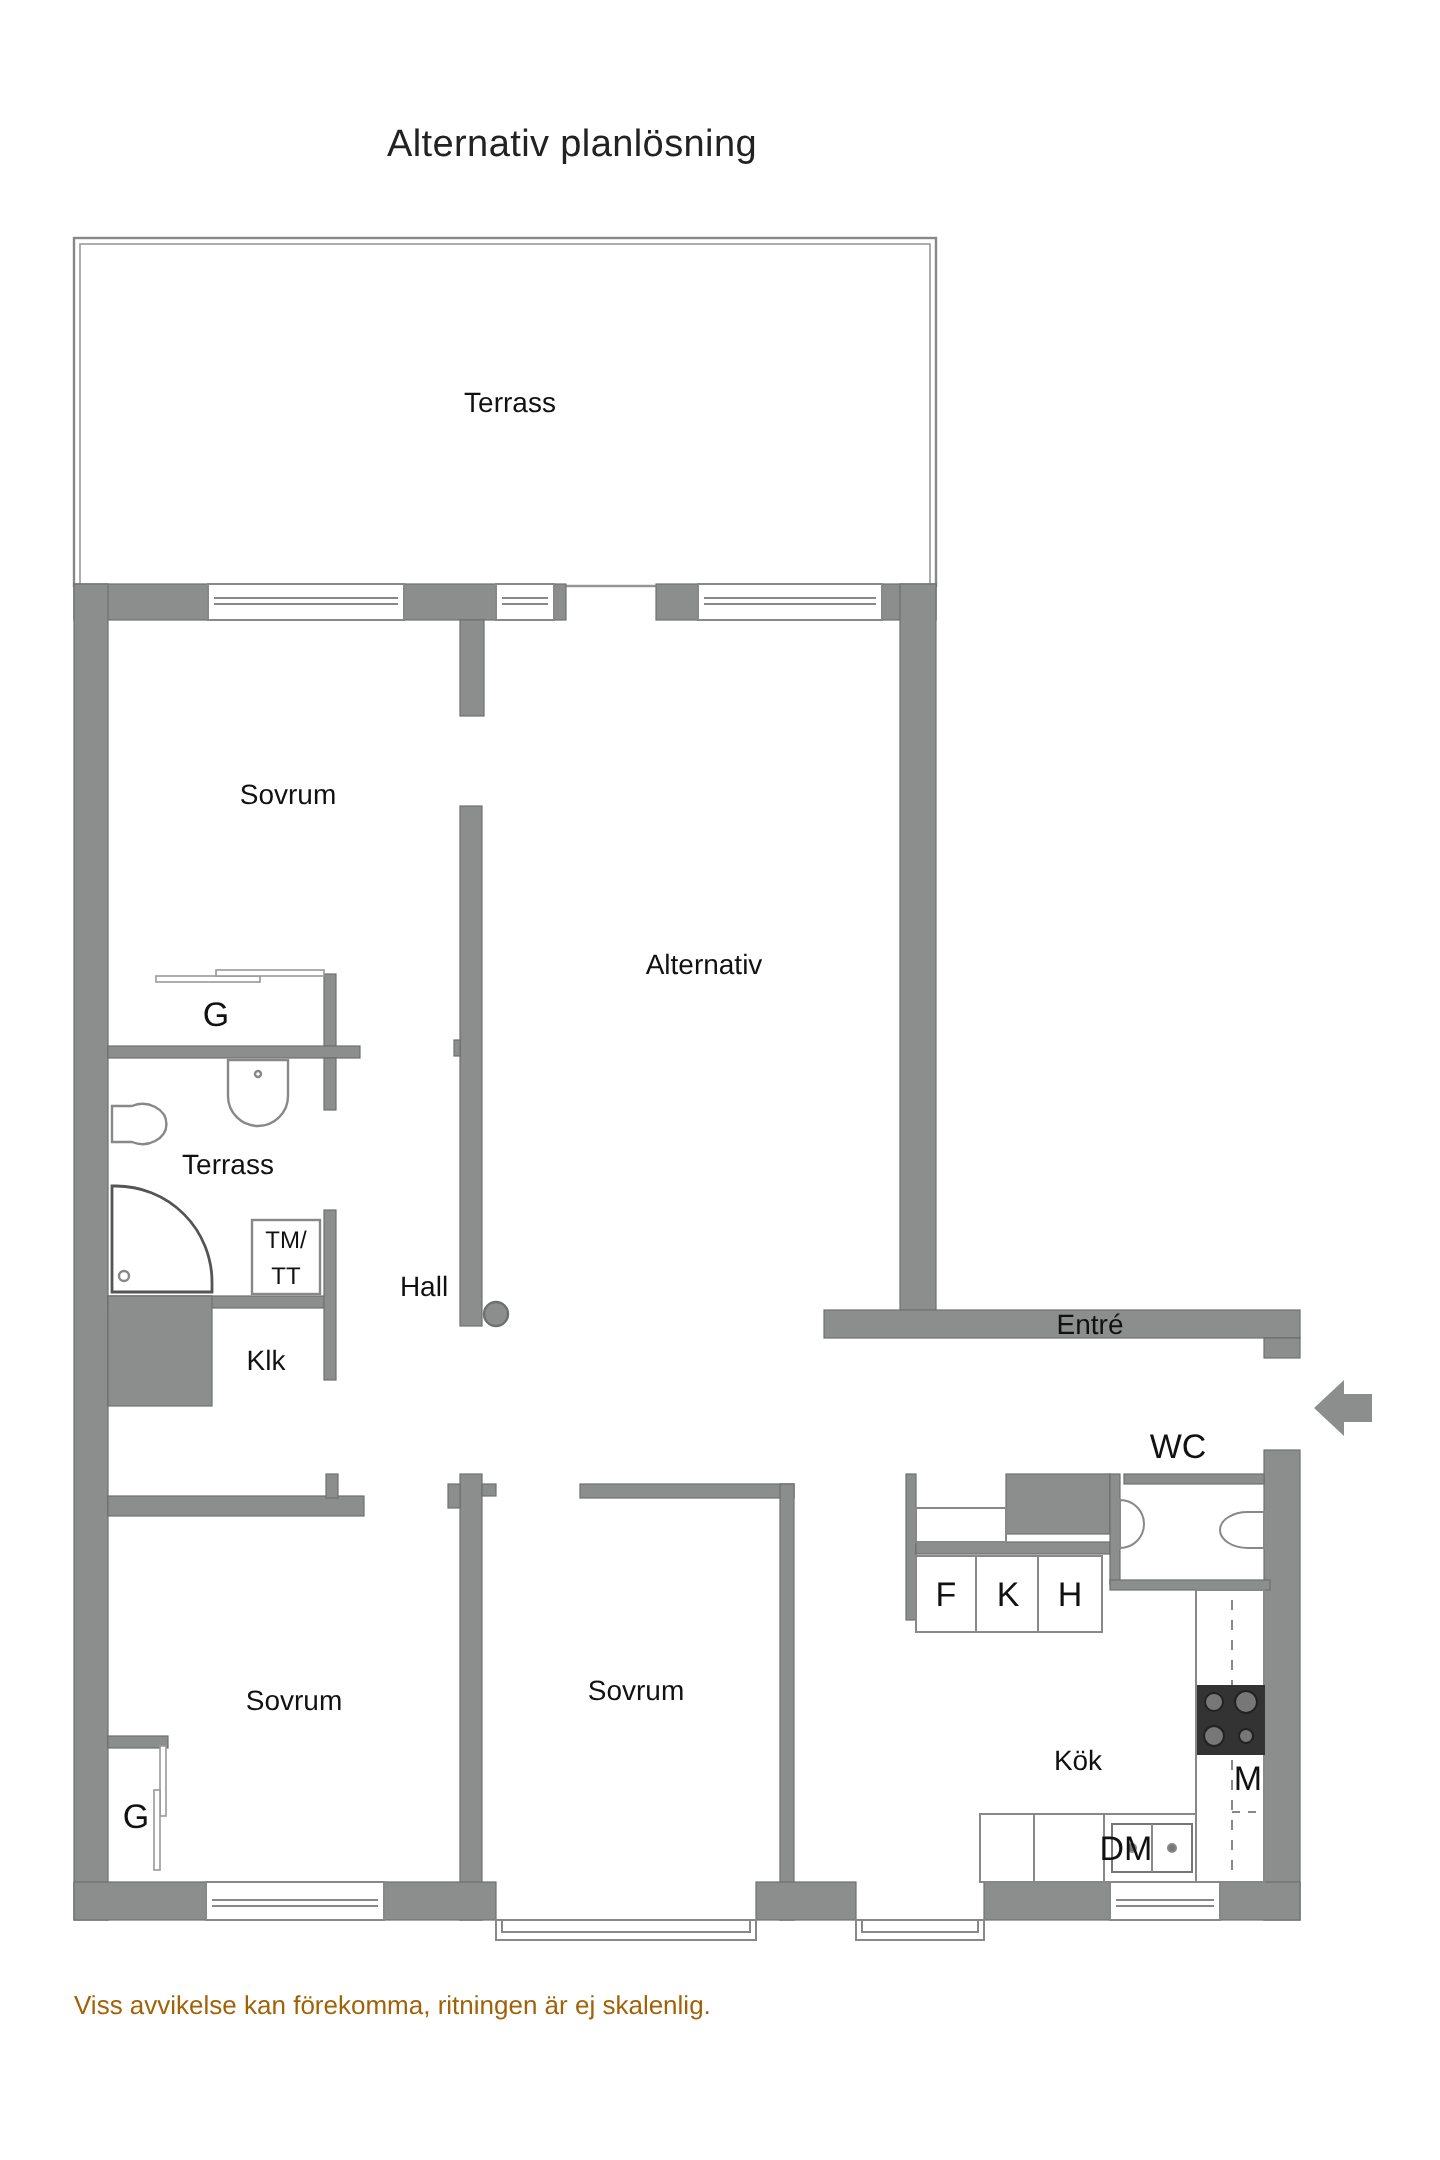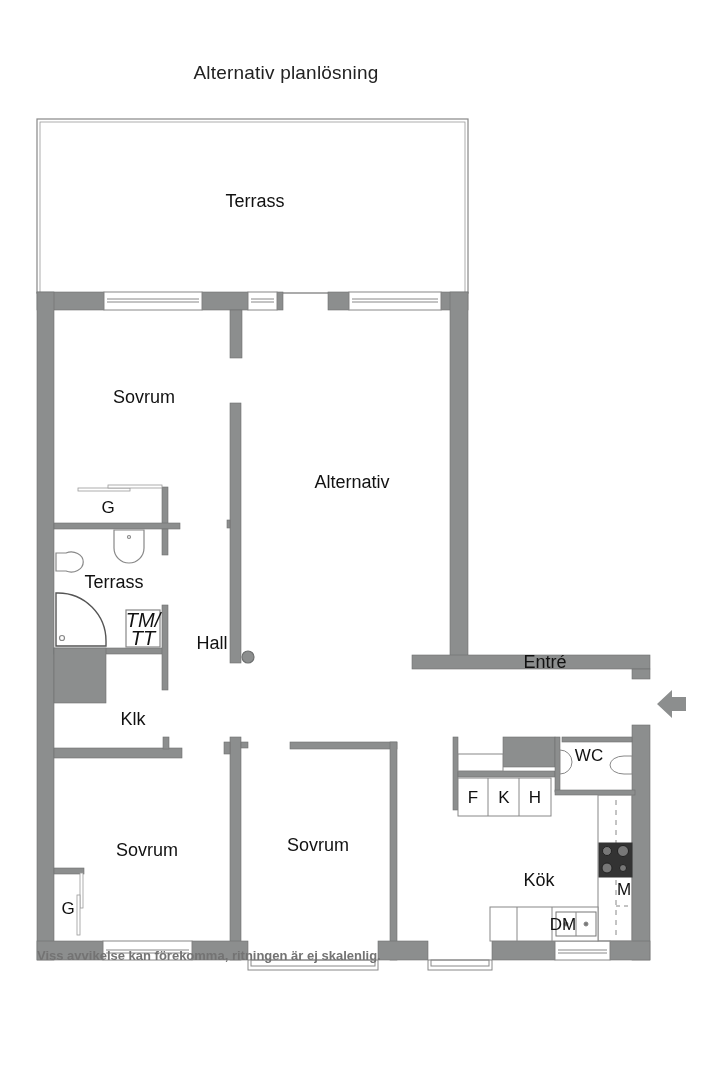--- a/index.html
+++ b/index.html
@@ -1,25 +1,25 @@
 <!DOCTYPE html>
 <html><head>
 <meta charset="utf-8">
 <style>
   html, body { margin:0; padding:0; background:#ffffff; }
   body { width:720px; height:1080px; position:relative; overflow:hidden;
          font-family:"Liberation Sans", "DejaVu Sans", sans-serif; color:#1a1a1a; }
   .title { position:absolute; left:0; width:572px; top:62px; text-align:center;
            font-size:19px; color:#222; letter-spacing:0.2px; }
-  .footnote { position:absolute; left:37px; top:948px; font-size:13px; color:#737373;font-weight:bold; }
+  .footnote { position:absolute; left:37px; top:995px; font-size:13px; color:#a16207; }
   svg.plan { position:absolute; left:0; top:0; }
-  .lbl { position:absolute; font-size:18px; color:#111; white-space:nowrap;
+  .lbl { position:absolute; font-size:14px; color:#111; white-space:nowrap;
          transform:translate(-50%,-50%); }
   .lbl.small { font-size:17px; }
-  .lbl.stack { text-align:center; line-height:18px; font-size:20px;font-style:italic; }
+  .lbl.stack { text-align:center; line-height:18px; font-size:12px; }
 </style>
 </head>
 <body>
 
 <div class="title">Alternativ planlösning</div>
 
 <svg class="plan" width="720" height="1080" viewBox="0 0 720 1080">
   <g fill="#8c8e8e" stroke="#6e7070" stroke-width="0.6">
 
     <rect x="37" y="119" width="431" height="174" fill="none" stroke="#888" stroke-width="1.2"></rect>
@@ -149,23 +149,23 @@
 <div class="lbl" style="left:255px;top:201px">Terrass</div>
 <div class="lbl" style="left:144px;top:397px">Sovrum</div>
 <div class="lbl" style="left:352px;top:482px">Alternativ</div>
 <div class="lbl small" style="left:108px;top:508px">G</div>
 <div class="lbl" style="left:114px;top:582px">Terrass</div>
 <div class="lbl stack" style="left:143px;top:629px">
   <div>TM/</div>
   <div>TT</div>
 </div>
 <div class="lbl" style="left:212px;top:643px">Hall</div>
-<div class="lbl" style="left:133px;top:719px">Klk</div>
+<div class="lbl" style="left:133px;top:680px">Klk</div>
 <div class="lbl" style="left:545px;top:662px">Entré</div>
-<div class="lbl small" style="left:589px;top:756px">WC</div>
+<div class="lbl small" style="left:589px;top:724px">WC</div>
 <div class="lbl small" style="left:473px;top:798px">F</div>
 <div class="lbl small" style="left:504px;top:798px">K</div>
 <div class="lbl small" style="left:535px;top:798px">H</div>
 <div class="lbl" style="left:147px;top:850px">Sovrum</div>
 <div class="lbl" style="left:318px;top:845px">Sovrum</div>
 <div class="lbl" style="left:539px;top:880px">Kök</div>
 <div class="lbl small" style="left:624px;top:890px">M</div>
 <div class="lbl small" style="left:68px;top:909px">G</div>
 <div class="lbl small" style="left:563px;top:925px">DM</div>
 

